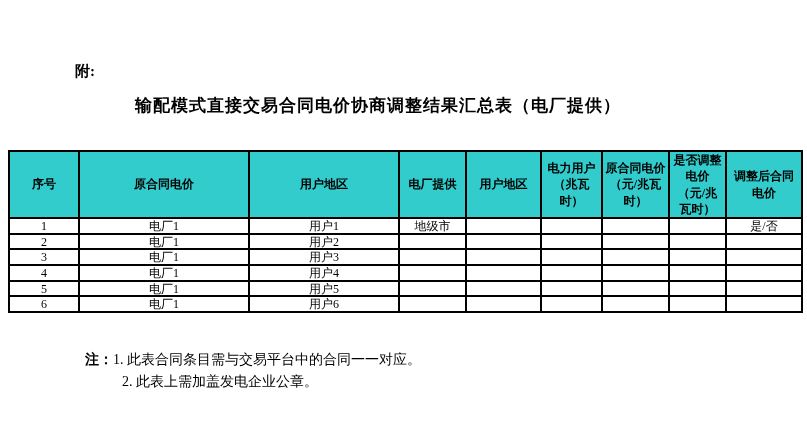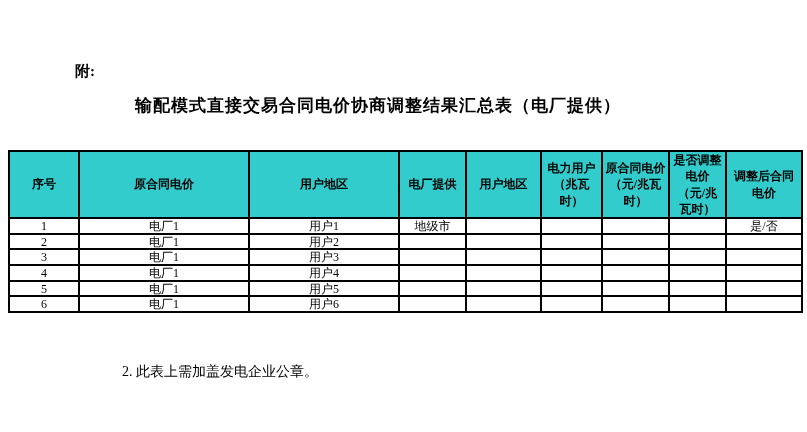--- a/index.html
+++ b/index.html
@@ -63,21 +63,21 @@
   }
 
   .notes {
     position: absolute;
     left: 85px; top: 351px;
     font-size: 14px;
   }
   .note-line1 { white-space: nowrap; }
   .note-label { font-weight: bold; }
   .note-line2 {
-    margin-top: 12px;
+    margin-top: 4px;
     margin-left: 37px;
     white-space: nowrap;
   }
 </style>
 </head>
 <body>
 
 <div class="page">
 
   <div class="attachment-label">附:</div>
@@ -173,16 +173,17 @@
           <td></td>
           <td></td>
           <td></td>
           <td></td>
           <td></td>
         </tr>
       </tbody>
   </table>
 
   <div class="notes">
+    <div class="note-line1"><span class="note-label">注：</span><span>1. 此表合同条目需与交易平台中的合同一一对应。</span></div>
     <div class="note-line2">2. 此表上需加盖发电企业公章。</div>
   </div>
 
 </div>
 
 </body></html>

